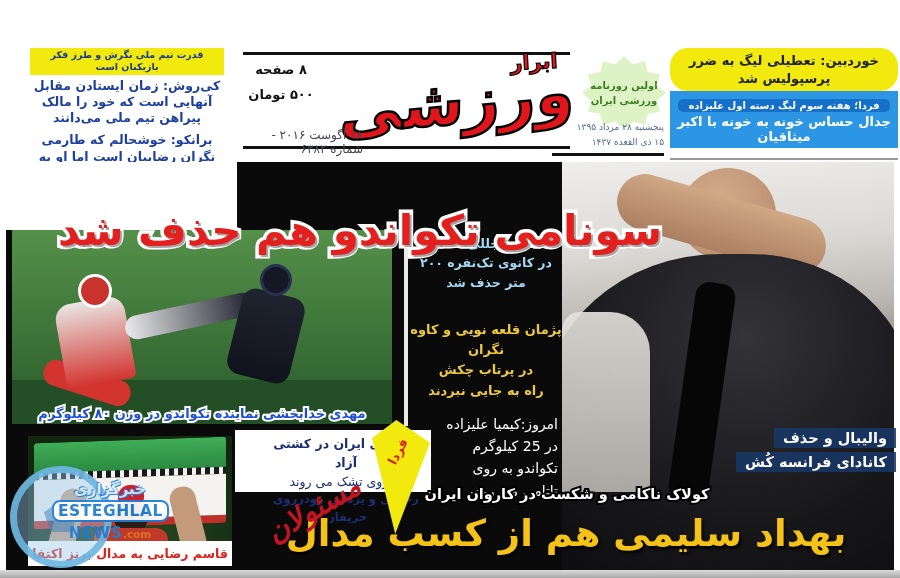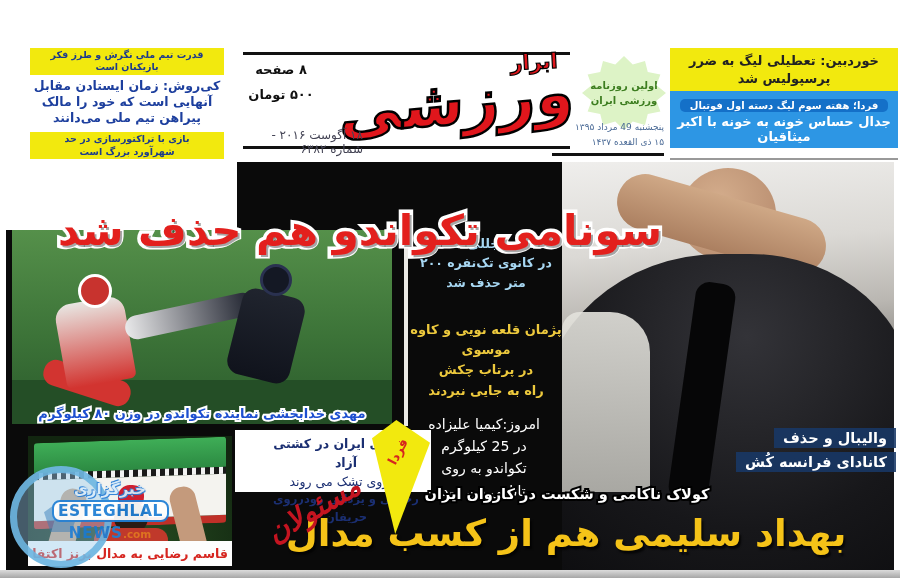--- a/index.html
+++ b/index.html
@@ -25,21 +25,21 @@
   .issue-line { left:243px; top:128px; width:120px; font-size:12px; color:#445; direction:rtl; }
 
   .starburst { left:582px; top:56px; width:84px; height:74px; background:var(--starburst-green,#ddf3c6);
     clip-path:polygon(100% 50%,88.6% 60.4%,93.3% 75%,78.3% 78.3%,75% 93.3%,60.4% 88.6%,50% 100%,39.6% 88.6%,25% 93.3%,21.7% 78.3%,6.7% 75%,11.4% 60.4%,0% 50%,11.4% 39.6%,6.7% 25%,21.7% 21.7%,25% 6.7%,39.6% 11.4%,50% 0%,60.4% 11.4%,75% 6.7%,78.3% 21.7%,93.3% 25%,88.6% 39.6%);
     display:flex; align-items:center; justify-content:center; text-align:center; }
   .starburst .txt { color:#3c7d1f; font-size:10px; font-weight:bold; line-height:1.5; }
   .dates { left:552px; top:120px; width:112px; text-align:right; font-size:9px; color:#4a6a96; line-height:1.7; direction:rtl; }
 
   .right-col { left:670px; top:48px; width:228px; text-align:center; direction:rtl; }
   .yellow-box { background:var(--accent-yellow,#f2e90e); color:#222; font-size:13px; font-weight:bold;
-    padding:4px 6px; line-height:1.35; }
+    padding:4px 6px; line-height:1.35;border-radius:18px; }
   .maritimo { color:var(--link-blue,#1e76d8); font-size:13.5px; font-weight:bold; margin:5px 0; }
   .blue-box { background:var(--box-blue,#2d96e4); padding:3px 4px 4px; }
   .blue-box .inner-kicker { display:inline-block; background:#1470c8; border-radius:5px; color:#fff;
     font-size:10px; font-weight:bold; padding:1px 10px; margin-bottom:2px; }
   .blue-box .inner-head { color:#fff; font-size:13px; font-weight:bold; }
 
   
   .band { left:6px; top:162px; width:888px; height:408px; background:#0a0a0a; }
   .band .abs { position:absolute; }
   .white-left { left:0; top:0; width:231px; height:68px; background:#fff; }
@@ -81,21 +81,21 @@
   .t-blue-leg { left:112px; top:74px; width:132px; height:24px; background:linear-gradient(90deg,#e9e9ea,#1a1e2a); border-radius:12px; transform:rotate(-12deg); }
   .t-caption { left:0; bottom:3px; width:100%; text-align:center; font-size:13px; font-weight:bold; z-index:3; }
   .t-caption .u { -webkit-text-stroke:4px #fff; }
   .t-caption .o { color:#1d4fd0; }
 
   .sep-v { left:398px; top:68px; width:4px; height:196px; background:#eceae6; }
 
   .mid-col { left:404px; top:72px; width:152px; height:194px; direction:rtl; text-align:center; }
   .brief1 { color:var(--mid-lightblue,#a7d7f2); font-size:12.5px; font-weight:bold; line-height:1.55; margin-bottom:28px; }
   .brief2 { color:var(--mid-yellow,#edc93d); font-size:13px; font-weight:bold; line-height:1.55; margin-bottom:12px; }
-  .brief3 { color:#fff; font-size:14px; line-height:1.6; text-align:center; padding-right:4px; }
+  .brief3 { color:#fff; font-size:14px; line-height:1.6; text-align:right; padding-right:4px; }
 
   
   .photo-flag { left:22px; top:274px; width:204px; height:130px; overflow:hidden; background:radial-gradient(circle at 60% 80%,#24481f,#122610 75%); }
   .f-flag { left:6px; top:4px; width:192px; height:86px; transform:skewY(-2deg); overflow:hidden; border-radius:3px; }
   .f-green { height:30px; background:linear-gradient(#3fae57,#2c8a42); }
   .f-patt { height:7px; background:repeating-linear-gradient(90deg,#1a1a1a 0 5px,#f2f2f2 5px 9px); }
   .f-white { height:41px; background:#f4f3ef; position:relative; }
   .f-emblem { position:absolute; left:84px; top:8px; width:26px; height:25px; background:#cf2030; border-radius:45% 45% 50% 50%; }
   .f-red { height:8px; background:#c03028; }
   .f-arm-l { left:26px; top:52px; width:26px; height:72px; background:#caa183; border-radius:12px; transform:rotate(16deg); }
@@ -145,50 +145,49 @@
   .bottom-strip { left:0; top:570px; width:900px; height:8px; background:linear-gradient(#dcdcdc,#a6a6a6); }
 </style>
 </head>
 <body>
 
 <div class="page">
 
   <div class="abs left-col">
     <span class="kicker-strip">قدرت تیم ملی نگرش و طرز فکر بازیکنان است</span>
     <div class="blue-headline">کی‌روش: زمان ایستادن مقابل آنهایی است که خود را مالک پیراهن تیم ملی می‌دانند</div>
-    <span class="kicker-strip">بازی با تراکتورسازی در حد شهرآورد بزرگ است</span>
     <div class="blue-headline">برانکو: خوشحالم که طارمی نگران رضاییان است اما او به کار خودش بپردازد</div>
   </div>
 
   <div class="abs rule" style="left:243px;top:52px;width:327px;height:3px;"></div>
   <div class="abs rule" style="left:243px;top:146px;width:327px;height:3px;"></div>
   <div class="abs pages-price">
     <div>۸ صفحه</div>
     <div>۵۰۰ تومان</div>
   </div>
   <div class="abs logo-top">ابرار</div>
   <div class="abs logo-main">ورزشی</div>
   <div class="abs issue-line">۱۸ آگوست ۲۰۱۶ - شماره ۶۳۸۲</div>
 
   <div class="abs starburst">
     <div class="txt">
       <div>اولین روزنامه</div>
       <div>ورزشی ایران</div>
     </div>
   </div>
   <div class="abs dates">
-    <div>پنجشنبه 49 مرداد ۱۳۹۵</div>
+    <div>پنجشنبه ۲۸ مرداد ۱۳۹۵</div>
     <div>۱۵ ذی القعده ۱۴۳۷</div>
   </div>
   <div class="abs rule" style="left:552px;top:153px;width:112px;height:3px;"></div>
 
   <div class="abs right-col">
     <div class="yellow-box">خوردبین: تعطیلی لیگ به ضرر پرسپولیس شد</div>
     <div class="blue-box">
-      <span class="inner-kicker">فردا؛ هفته سوم لیگ دسته اول فوتبال</span>
+      <span class="inner-kicker">فردا؛ هفته سوم لیگ دسته اول علیزاده</span>
       <div class="inner-head">جدال حساس خونه به خونه با اکبر میثاقیان</div>
     </div>
   </div>
   <div class="abs" style="left:670px;top:158px;width:228px;height:2px;background:#999;"></div>
 
   <div class="abs band">
 
     <div class="abs white-left"></div>
 
     <div class="abs photo-salimi">
@@ -219,21 +218,21 @@
     </div>
 
     <div class="abs sep-v"></div>
 
     <div class="abs mid-col">
       <div class="brief1">
         <div>عادل مجللی مقدم</div>
         <div>در کانوی تک‌نفره ۲۰۰ متر حذف شد</div>
       </div>
       <div class="brief2">
-        <div>پژمان قلعه نویی و کاوه موسوی</div>
+        <div>پژمان قلعه نویی و کاوه نگران</div>
         <div>در پرتاب چکش</div>
         <div>راه به جایی نبردند</div>
       </div>
       <div class="brief3">
         <div>امروز:کیمیا علیزاده</div>
         <div>در 25 کیلوگرم</div>
         <div>تکواندو به روی</div>
         <div>تاتامی می رود</div>
       </div>
     </div>

